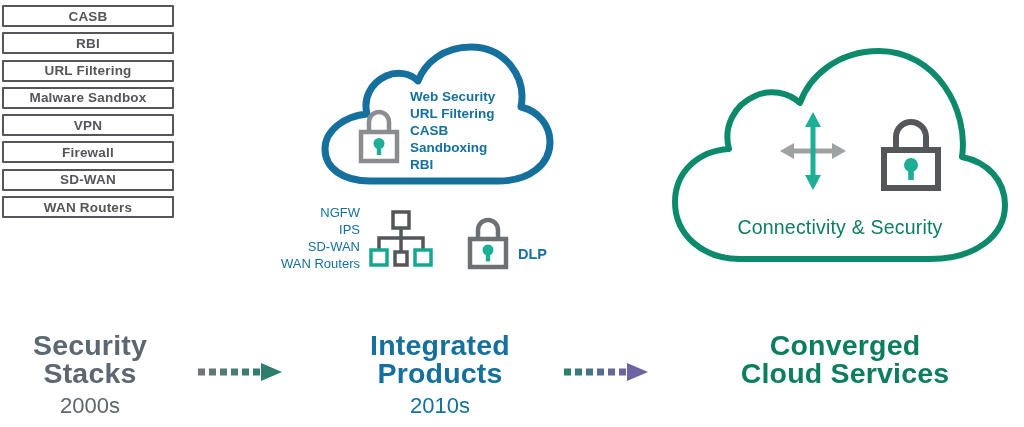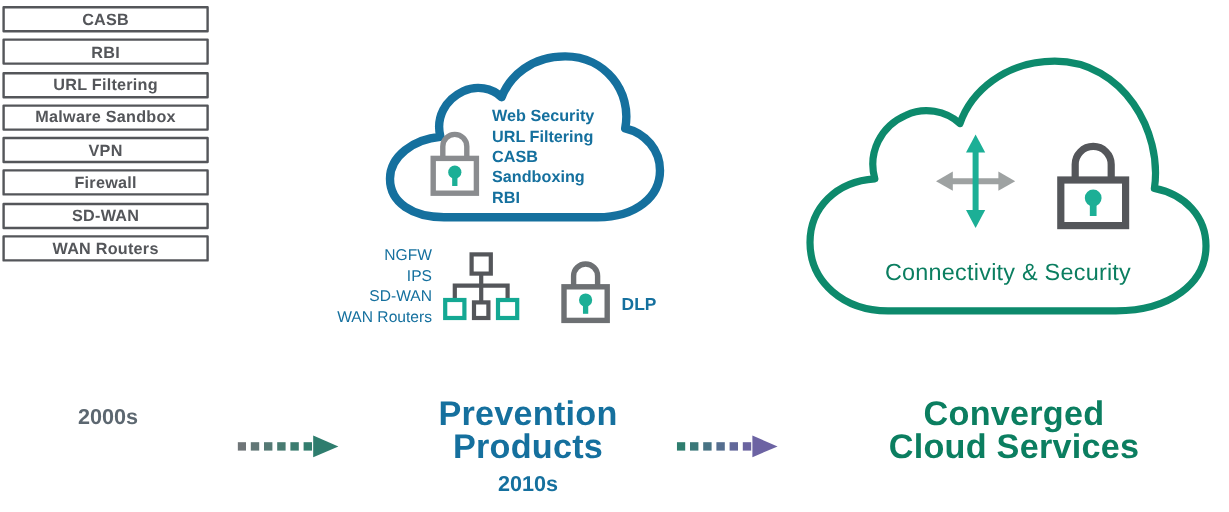--- a/index.html
+++ b/index.html
@@ -35,21 +35,21 @@
   .cloud-conv svg.cloud{position:absolute;left:0;top:0;}
   .move-icon{position:absolute;left:110px;top:70px;}
   .conv-lock{position:absolute;left:210px;top:70px;}
   .conv-label{
     position:absolute;left:0;top:176px;width:100%;text-align:center;
     color:#0B7E60;font-size:19.5px;font-weight:400;letter-spacing:.2px;
   }
   
   .era{position:absolute;text-align:center;}
   .era-title{font-weight:700;font-size:28.5px;line-height:28px;letter-spacing:.2px;}
-  .era-period{font-weight:700;font-size:18px;margin-top:6px;}
+  .era-period{font-weight:400;font-size:22px;margin-top:6px;}
   .era1{left:5px;top:331px;width:170px;}
   .era1 .era-title,.era1 .era-period{color:#5C6770;}
   .era2{left:348px;top:331px;width:184px;}
   .era2 .era-title,.era2 .era-period{color:#15709E;}
   .era3{left:730px;top:331px;width:230px;}
   .era3 .era-title,.era3 .era-period{color:#0B7E60;}
   .t-arrow{position:absolute;top:362px;}
   .t-arrow1{left:198px;}
   .t-arrow2{left:564px;}
 </style>
@@ -128,35 +128,36 @@
     <svg class="conv-lock" width="66" height="84" viewBox="0 0 66 84">
       <path d="M18 40 V27 a15 15 0 0 1 30 0 V40" fill="none" stroke="#54565A" stroke-width="6"></path>
       <rect x="6" y="40" width="54" height="38" fill="none" stroke="#54565A" stroke-width="6"></rect>
       <circle cx="33" cy="55" r="7" fill="#1CAF96"></circle>
       <rect x="30.2" y="57" width="5.6" height="13" fill="#1CAF96"></rect>
     </svg>
     <div class="conv-label">Connectivity &amp; Security</div>
   </div>
 
   <div class="era era1">
+    <div class="era-title">Security Stacks</div>
     <div class="era-period">2000s</div>
   </div>
 
   <svg class="t-arrow t-arrow1" width="86" height="20" viewBox="0 0 86 20">
     <rect x="0" y="6.5" width="7" height="7" fill="#6F7578"></rect>
     <rect x="11" y="6.5" width="7" height="7" fill="#627776"></rect>
     <rect x="22" y="6.5" width="7" height="7" fill="#557974"></rect>
     <rect x="33" y="6.5" width="7" height="7" fill="#487B71"></rect>
     <rect x="44" y="6.5" width="7" height="7" fill="#3B7C6F"></rect>
     <rect x="55" y="6.5" width="7" height="7" fill="#327D6E"></rect>
     <polygon points="63,1 84,10 63,19" fill="#2E7D6E"></polygon>
   </svg>
 
   <div class="era era2">
-    <div class="era-title">Prevention Products</div>
+    <div class="era-title">Integrated Products</div>
     <div class="era-period">2010s</div>
   </div>
 
   <svg class="t-arrow t-arrow2" width="86" height="20" viewBox="0 0 86 20">
     <rect x="0" y="6.5" width="7" height="7" fill="#2E7D6E"></rect>
     <rect x="11" y="6.5" width="7" height="7" fill="#3B7879"></rect>
     <rect x="22" y="6.5" width="7" height="7" fill="#487384"></rect>
     <rect x="33" y="6.5" width="7" height="7" fill="#556E8F"></rect>
     <rect x="44" y="6.5" width="7" height="7" fill="#62689A"></rect>
     <rect x="55" y="6.5" width="7" height="7" fill="#6A64A0"></rect>

